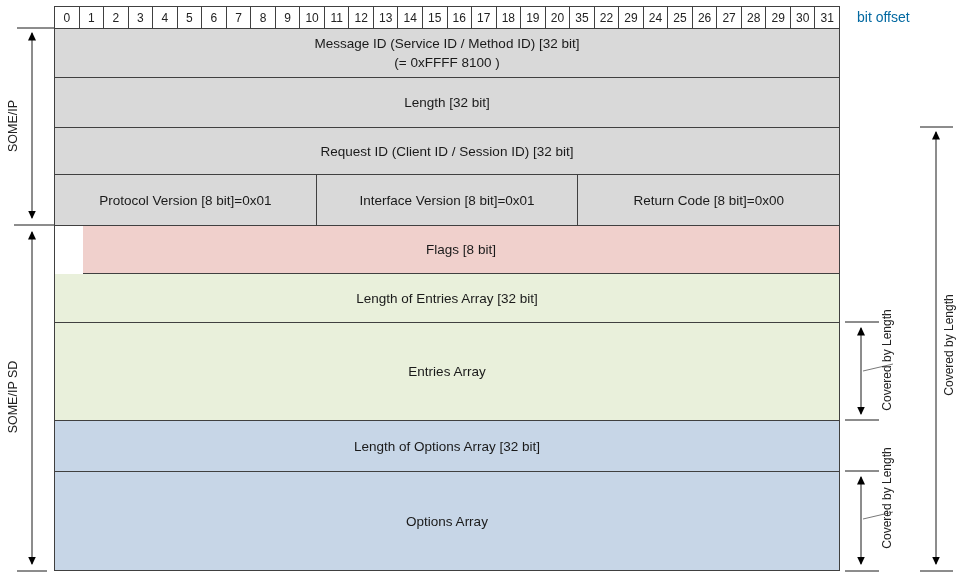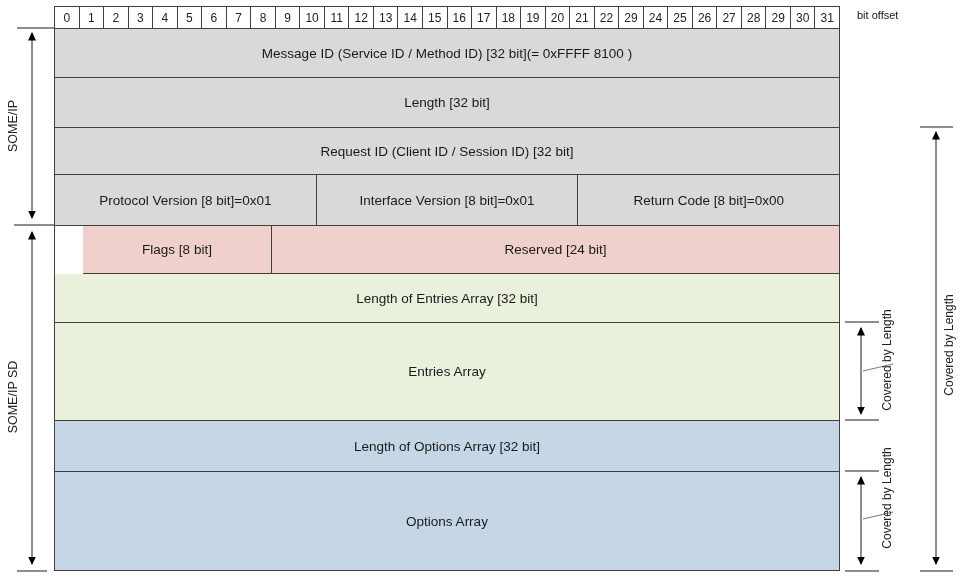--- a/index.html
+++ b/index.html
@@ -20,37 +20,37 @@
     font-size:12px; color:#222; border-right:1px solid var(--border,#404040); box-sizing:border-box;
   }
   .bit-cell:last-child { border-right:none; }
 
   .row {
     box-sizing:border-box; border-bottom:1px solid var(--border,#404040);
     display:flex; align-items:center; justify-content:center;
     font-size:13.5px; text-align:center;
   }
   .row:last-child { border-bottom:none; }
-  .row.col2 { flex-direction:row; line-height:19px; }
+  .row.col2 { flex-direction:column; line-height:19px; }
   .row.cols { align-items:stretch; padding:0; }
   .cell {
     box-sizing:border-box; flex:1; display:flex; flex-direction:row;
     justify-content:center; align-items:center; line-height:19px;
     border-right:1px solid var(--border,#404040);
   }
   .cell:last-child { border-right:none;text-align:center; }
   .w25 { flex:0 0 25%; }
   .h49{height:49px} .h50{height:50px} .h47{height:47px} .h51{height:51px}
   .h48{height:48px} .h98{height:98px}
   .bg-gray { background:var(--someip-header-bg,#d9d9d9); }
   .bg-pink { background:var(--flags-bg,#f0d0cc);margin-left:28px; }
   .bg-green { background:var(--entries-bg,#e9f0db); }
   .bg-blue { background:var(--options-bg,#c7d6e7); }
 
-  .bit-offset-text { position:absolute; left:857px; top:9px; font-size:11px; color:#0f172a; }
+  .bit-offset-text { position:absolute; left:857px; top:9px; font-size:14px; color:#0369a1; }
   .vlabel {
     position:absolute; white-space:nowrap;
     transform:translate(-50%,-50%) rotate(-90deg);
     font-size:12.5px; color:#222;
   }
   .vlabel.small { font-size:12px; }
 </style>
 </head>
 <body>
 
@@ -119,21 +119,21 @@
         <div class="bit-cell">11</div>
         <div class="bit-cell">12</div>
         <div class="bit-cell">13</div>
         <div class="bit-cell">14</div>
         <div class="bit-cell">15</div>
         <div class="bit-cell">16</div>
         <div class="bit-cell">17</div>
         <div class="bit-cell">18</div>
         <div class="bit-cell">19</div>
         <div class="bit-cell">20</div>
-        <div class="bit-cell">21</div>
+        <div class="bit-cell">35</div>
         <div class="bit-cell">22</div>
         <div class="bit-cell">29</div>
         <div class="bit-cell">24</div>
         <div class="bit-cell">25</div>
         <div class="bit-cell">26</div>
         <div class="bit-cell">27</div>
         <div class="bit-cell">28</div>
         <div class="bit-cell">29</div>
         <div class="bit-cell">30</div>
         <div class="bit-cell">31</div>
@@ -164,23 +164,20 @@
       <div class="cell">
         <div>Return Code [8 bit]</div>
         <div>=0x00</div>
       </div>
     </div>
 
     <div class="row cols bg-pink h48">
       <div class="cell w25">
         <div>Flags [8 bit]</div>
       </div>
-      <div class="cell">
-        <div>Reserved [24 bit]</div>
-      </div>
     </div>
 
     <div class="row bg-green h49">
       <div>Length of Entries Array [32 bit]</div>
     </div>
 
     <div class="row bg-green h98">
       <div>Entries Array</div>
     </div>
 

